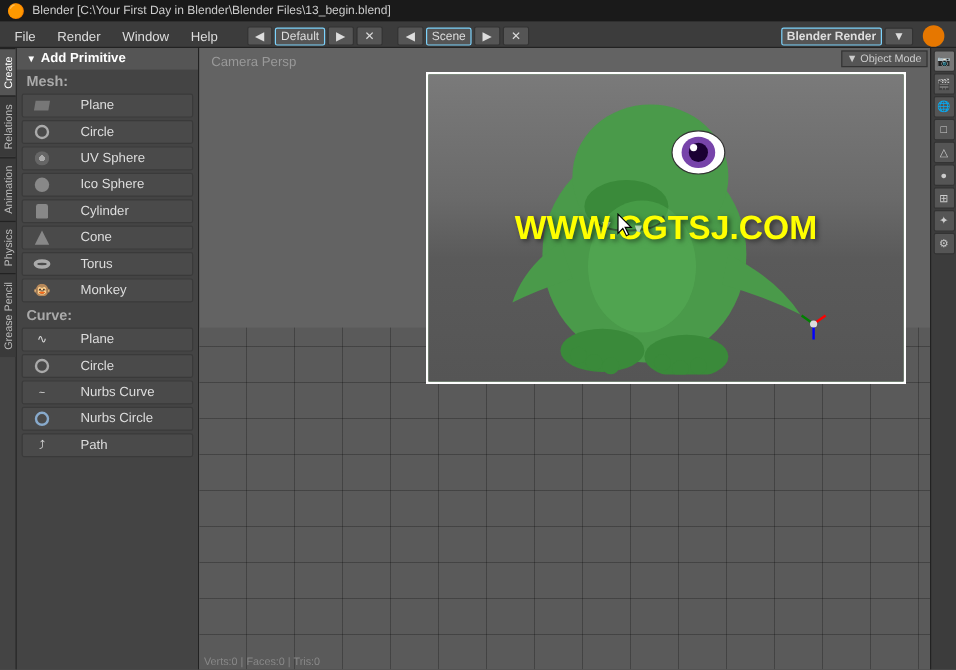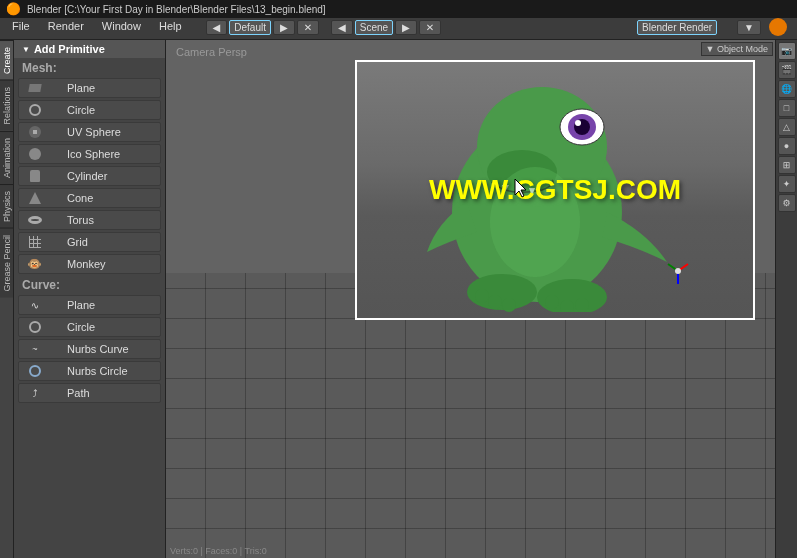--- a/index.html
+++ b/index.html
@@ -22,21 +22,21 @@
       padding: 0 6px;
       color: #ccc;
       font-size: 10px;
     }
 
     
     #menubar {
       background: #3c3c3c;
       height: 22px;
       display: flex;
-      align-items: flex-start;
+      align-items: flex-end;
       padding: 0 4px;
       border-bottom: 1px solid #222;
       gap: 2px;
     }
     .menu-item {
       padding: 2px 8px;
       cursor: pointer;
       border-radius: 3px;
       font-size: 11px;
       color: #ddd;
@@ -303,21 +303,21 @@
       <span class="toolbar-btn">▶</span>
       <span class="toolbar-btn">✕</span>
     </div>
     <div style="display:flex; align-items:center; gap:2px; margin-left:8px;">
       <span class="toolbar-btn">◀</span>
       <span class="toolbar-select">Scene</span>
       <span class="toolbar-btn">▶</span>
       <span class="toolbar-btn">✕</span>
     </div>
     <div style="flex:1;"></div>
-    <div style="display:flex; align-items:center; gap:20px;">
+    <div style="display:flex; align-items:center; gap:2px;font-weight:bold;">
       <span class="toolbar-select">Blender Render</span>
       <span class="toolbar-btn">▼</span>
     </div>
     <span style="width:18px; height:18px; background:#e67700; border-radius:50%; display:inline-block; margin-left:4px;"></span>
   </div>
 </div>
 
 <div id="main">
 
   <div id="left-tabs">
@@ -371,26 +371,20 @@
       <div class="icon">
           <div class="icon-cone"></div>
         </div>
       <span>Cone</span>
     </div>
     <div class="sidebar-btn">
       <div class="icon">
           <div class="icon-torus"></div>
         </div>
       <span>Torus</span>
-    </div>
-    <div class="sidebar-btn">
-      <div class="icon">
-          <div class="icon-grid"></div>
-        </div>
-      <span>Grid</span>
     </div>
     <div class="sidebar-btn">
       <div class="icon">
           <span class="icon-monkey">🐵</span>
         </div>
       <span>Monkey</span>
     </div>
 
     <div class="section-label">Curve:</div>
 

